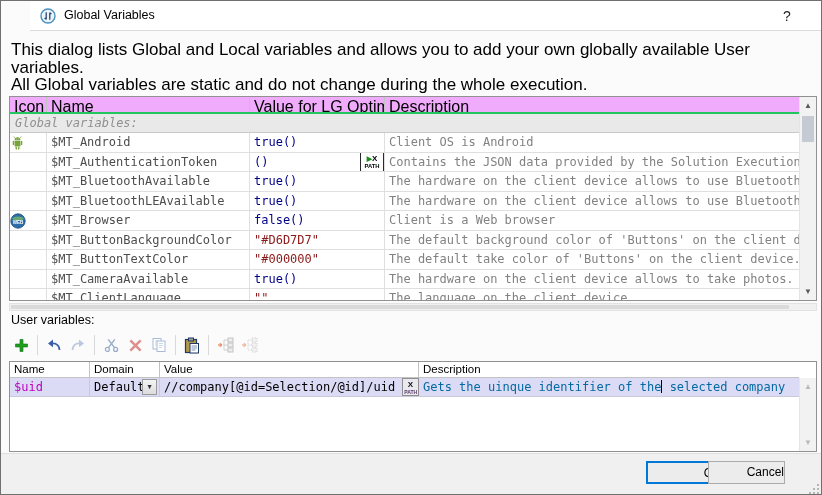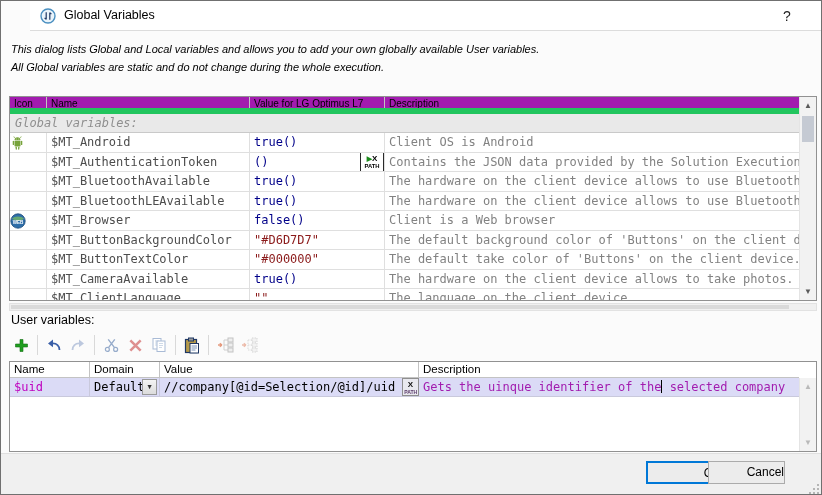--- a/index.html
+++ b/index.html
@@ -8,25 +8,25 @@
 
   
   .titlebar { position:absolute; left:0; top:0; width:100%; height:30px; background:#ffffff; border-bottom:1px solid #dcdcdc;margin-left:29px; }
   .title-icon { position:absolute; left:10px; top:7px; width:16px; height:16px; }
   .title-text { position:absolute; left:34px; top:7px; font-size:12.5px; color:#000; }
   .tb-btn { position:absolute; top:0; width:34px; height:30px; text-align:center; line-height:30px; font-size:14px; color:#222; cursor:default; }
   .tb-help { right:46px; }
   .tb-close { right:4px; font-size:13px; }
 
   
-  .intro { position:absolute; left:10px; top:40px; font-size:11px; color:#000; line-height:17.5px;font-style:italic; }
+  .intro { position:absolute; left:10px; top:40px; font-size:17px; color:#000; line-height:17.5px; }
 
   
   .gtable { position:absolute; left:8px; top:95px; width:808px; height:205px; background:#fff; border:1px solid #919191; overflow:hidden; }
-  .ghead { display:flex; height:17px; background:#a21caf; border-bottom:6px solid #22c55e; font-size:10px; color:#000; }
+  .ghead { display:flex; height:17px; background:#f0abfc; border-bottom:2px solid #22c55e; font-size:16px; color:#000; }
   .ghead .hc { padding:1px 0 0 4px; border-right:1px solid #c3c3c3; white-space:nowrap; overflow:hidden; }
   .hc.c-icon { width:37px; } .hc.c-name { width:203px; } .hc.c-value { width:135px; } .hc.c-desc { flex:1; border-right:none; }
   .grouprow { height:19px; background:#e9e9e9; border-bottom:1px solid #c9c9c9; font:italic 12px "DejaVu Sans Mono", monospace; color:#8f8f8f; padding:2px 0 8px 5px; }
   .grow { display:flex; height:19.5px; border-bottom:1px solid #dfdfdf; font:12px "DejaVu Sans Mono", monospace; white-space:nowrap; }
   .grow .cell { border-right:1px solid #dfdfdf; overflow:hidden; padding-top:2px; }
   .cell.c-icon { width:37px; text-align:center; padding-top:2px; }
   .cell.c-name { width:203px; padding-left:4px; color:#4d4d4d; }
   .cell.c-value { width:135px; padding-left:4px; position:relative; }
   .cell.c-desc { flex:1; border-right:none; padding-left:4px; color:#828282; }
   .v-keyword { color:#000089; } .v-string { color:#8b1a1a; }
@@ -54,21 +54,21 @@
   
   .utable { position:absolute; left:8px; top:360px; width:808px; height:91px; background:#fff; border:1px solid #919191; overflow:hidden; }
   .uhead { display:flex; height:16px; background:#fff; border-bottom:1px solid #c3c3c3; font-size:11.5px; color:#000; }
   .uhead .hc { padding:1px 0 0 4px; border-right:1px solid #c3c3c3; }
   .hc.u-name { width:80px; } .hc.u-domain { width:70px; } .hc.u-value { width:259px; } .hc.u-desc { flex:1; border-right:none; }
   .urow { display:flex; height:19px; background:#dbdbf6; border-bottom:1px solid #c9c9dc; font:12px "DejaVu Sans Mono", monospace; white-space:nowrap; }
   .urow .cell { border-right:1px solid #c9c9dc; overflow:visible; padding-top:2px; position:relative; }
   .cell.u-name { width:80px; padding-left:4px; color:#bf00bf; }
   .cell.u-domain { width:70px; padding-left:4px; color:#000; }
   .cell.u-value { width:259px; padding-left:4px; color:#000; }
-  .cell.u-desc { flex:1; border-right:none; padding-left:4px; color:#a21caf; }
+  .cell.u-desc { flex:1; border-right:none; padding-left:4px; color:#0369a1; }
   .combo-btn { position:absolute; right:2px; top:1px; width:15px; height:16px; background:linear-gradient(#f4f4f4,#dcdcdc); border:1px solid #9a9a9a; font-size:7px; color:#333; text-align:center; line-height:15px; }
   .xpath-btn-small { position:absolute; right:-1px; top:0px; width:17px; height:18px; background:#e9e9ef; border:1px solid #8f8f8f; text-align:center; line-height:1; padding-top:2px; font-family:"Liberation Sans",sans-serif; }
   .xpath-btn-small .l1 { font-size:8px; font-weight:bold; color:#111; }
   .xpath-btn-small .l2 { font-size:6px; font-weight:bold; color:#5a3a6a; transform:scale(.85); }
   .caret { display:inline-block; width:1px; height:13px; background:#000; vertical-align:-2px; }
 
   
   .footer { position:absolute; left:0; top:452px; width:100%; height:43px; background:#f0f0f0; border-top:1px solid #e0e0e0; }
   .btn { position:absolute; top:7px; height:23px; font-size:12px; text-align:right; line-height:20px; color:#000; }
   .btn-ok { left:645px; width:77px; background:#ececec; border:2px solid #0078d7; }

